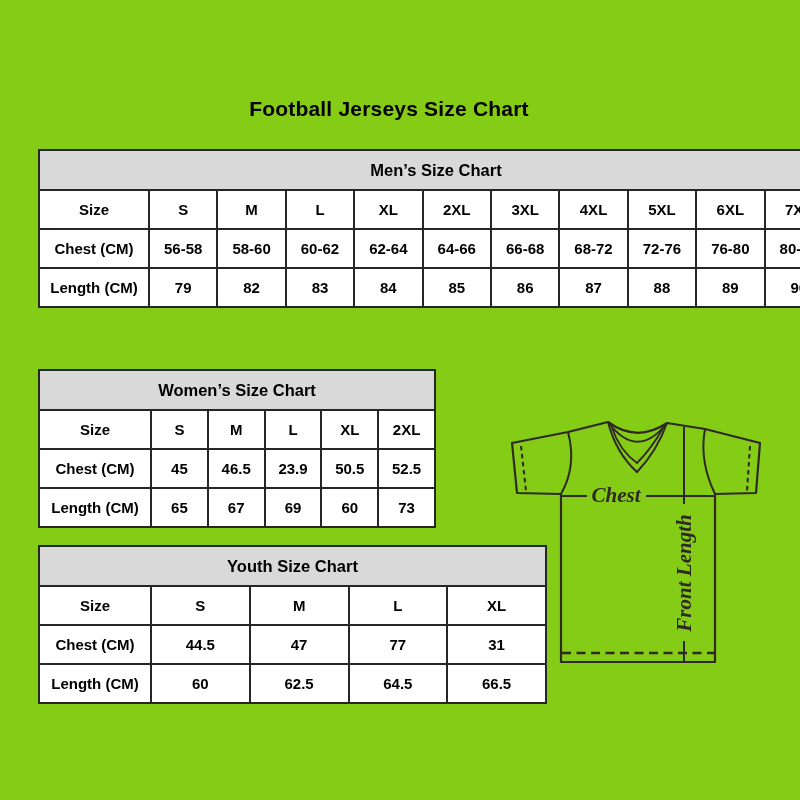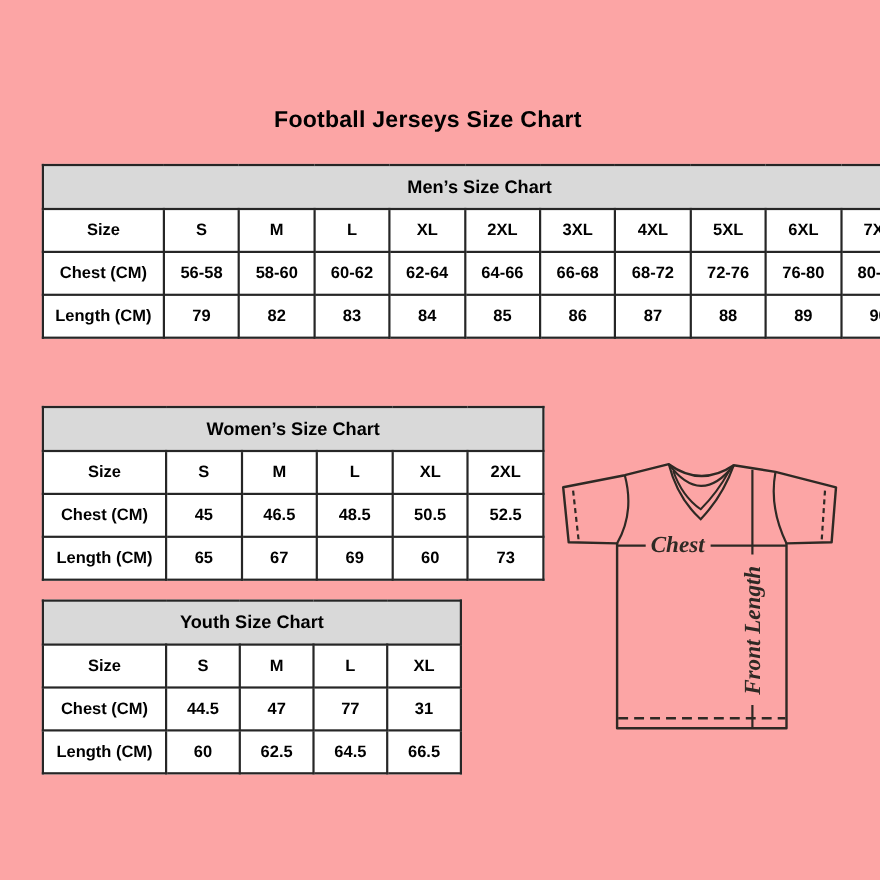--- a/index.html
+++ b/index.html
@@ -1,39 +1,39 @@
 <!DOCTYPE html>
 <html><head>
 <meta charset="utf-8">
 <style>
   html,body { margin:0; padding:0; background:#ffffff; }
   .canvas {
-    position:relative; width:800px; height:800px; background:#fca5a5;
+    position:relative; width:800px; height:800px; background:#84cc16;
     font-family:"Liberation Sans", sans-serif; overflow:hidden;
   }
   .title {
     position:absolute; top:97px; left:0; width:778px; margin:0;
     text-align:center; font-size:21px; font-weight:bold; color:#000;
     letter-spacing:0.2px;
   }
   table.size-table {
     position:absolute; border-collapse:collapse; table-layout:fixed;
     background:#ffffff;
   }
   .size-table th, .size-table td {
     border:2px solid #262626; padding:0; height:37px;
     text-align:center; vertical-align:middle;
     font-weight:bold; font-size:15px; color:#000; line-height:1;
   }
   .size-table th.sec {
     background:#d9d9d9; font-size:16.5px; height:38px;
   }
   .mens   { left:38px; top:149px; width:796px; }
-  .womens { left:38px; top:369px; width:457px; }
-  .youth  { left:38px; top:545px; width:382px; }
+  .womens { left:38px; top:369px; width:398px; }
+  .youth  { left:38px; top:545px; width:509px; }
   .mens   col.lbl { width:110px; }
   .womens col.lbl, .youth col.lbl { width:112px; }
   svg.jersey { position:absolute; left:505px; top:403px; width:265px; height:275px; }
   svg.jersey path, svg.jersey line { fill:none; stroke:#2e2924; }
   svg.jersey text {
     font-family:"Liberation Serif", serif; font-style:italic; font-weight:bold;
     fill:#2e2924;
   }
 </style>
 </head>
@@ -121,21 +121,21 @@
       <td>S</td>
       <td>M</td>
       <td>L</td>
       <td>XL</td>
       <td>2XL</td>
     </tr>
     <tr>
       <th>Chest (CM)</th>
       <td>45</td>
       <td>46.5</td>
-      <td>48.5</td>
+      <td>23.9</td>
       <td>50.5</td>
       <td>52.5</td>
     </tr>
     <tr>
       <th>Length (CM)</th>
       <td>65</td>
       <td>67</td>
       <td>69</td>
       <td>60</td>
       <td>73</td>

